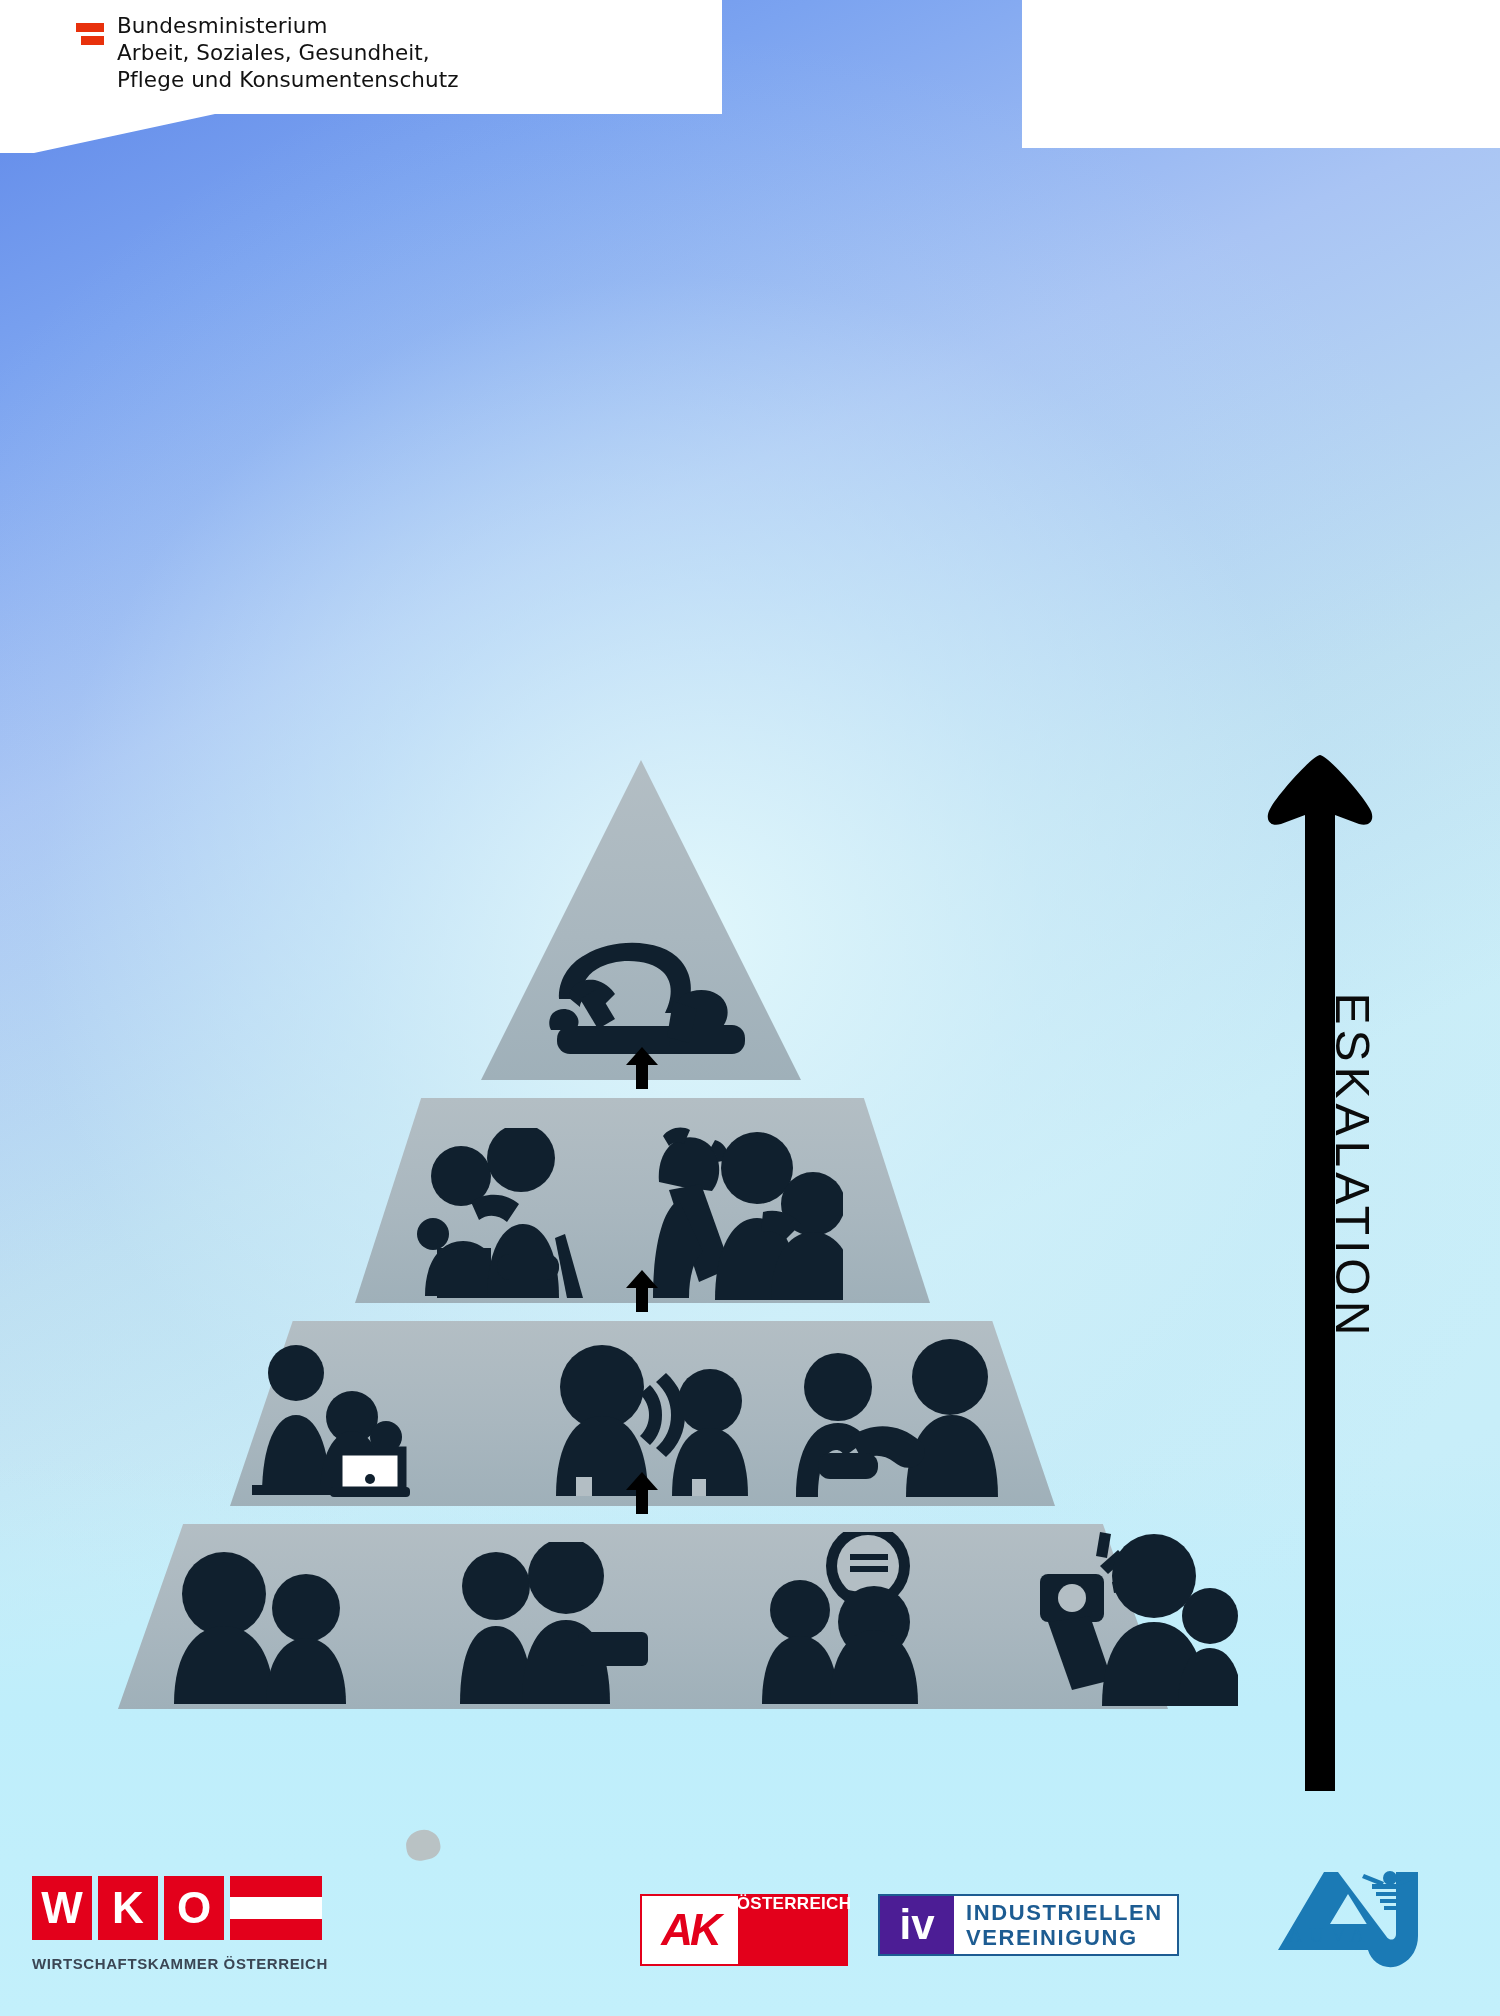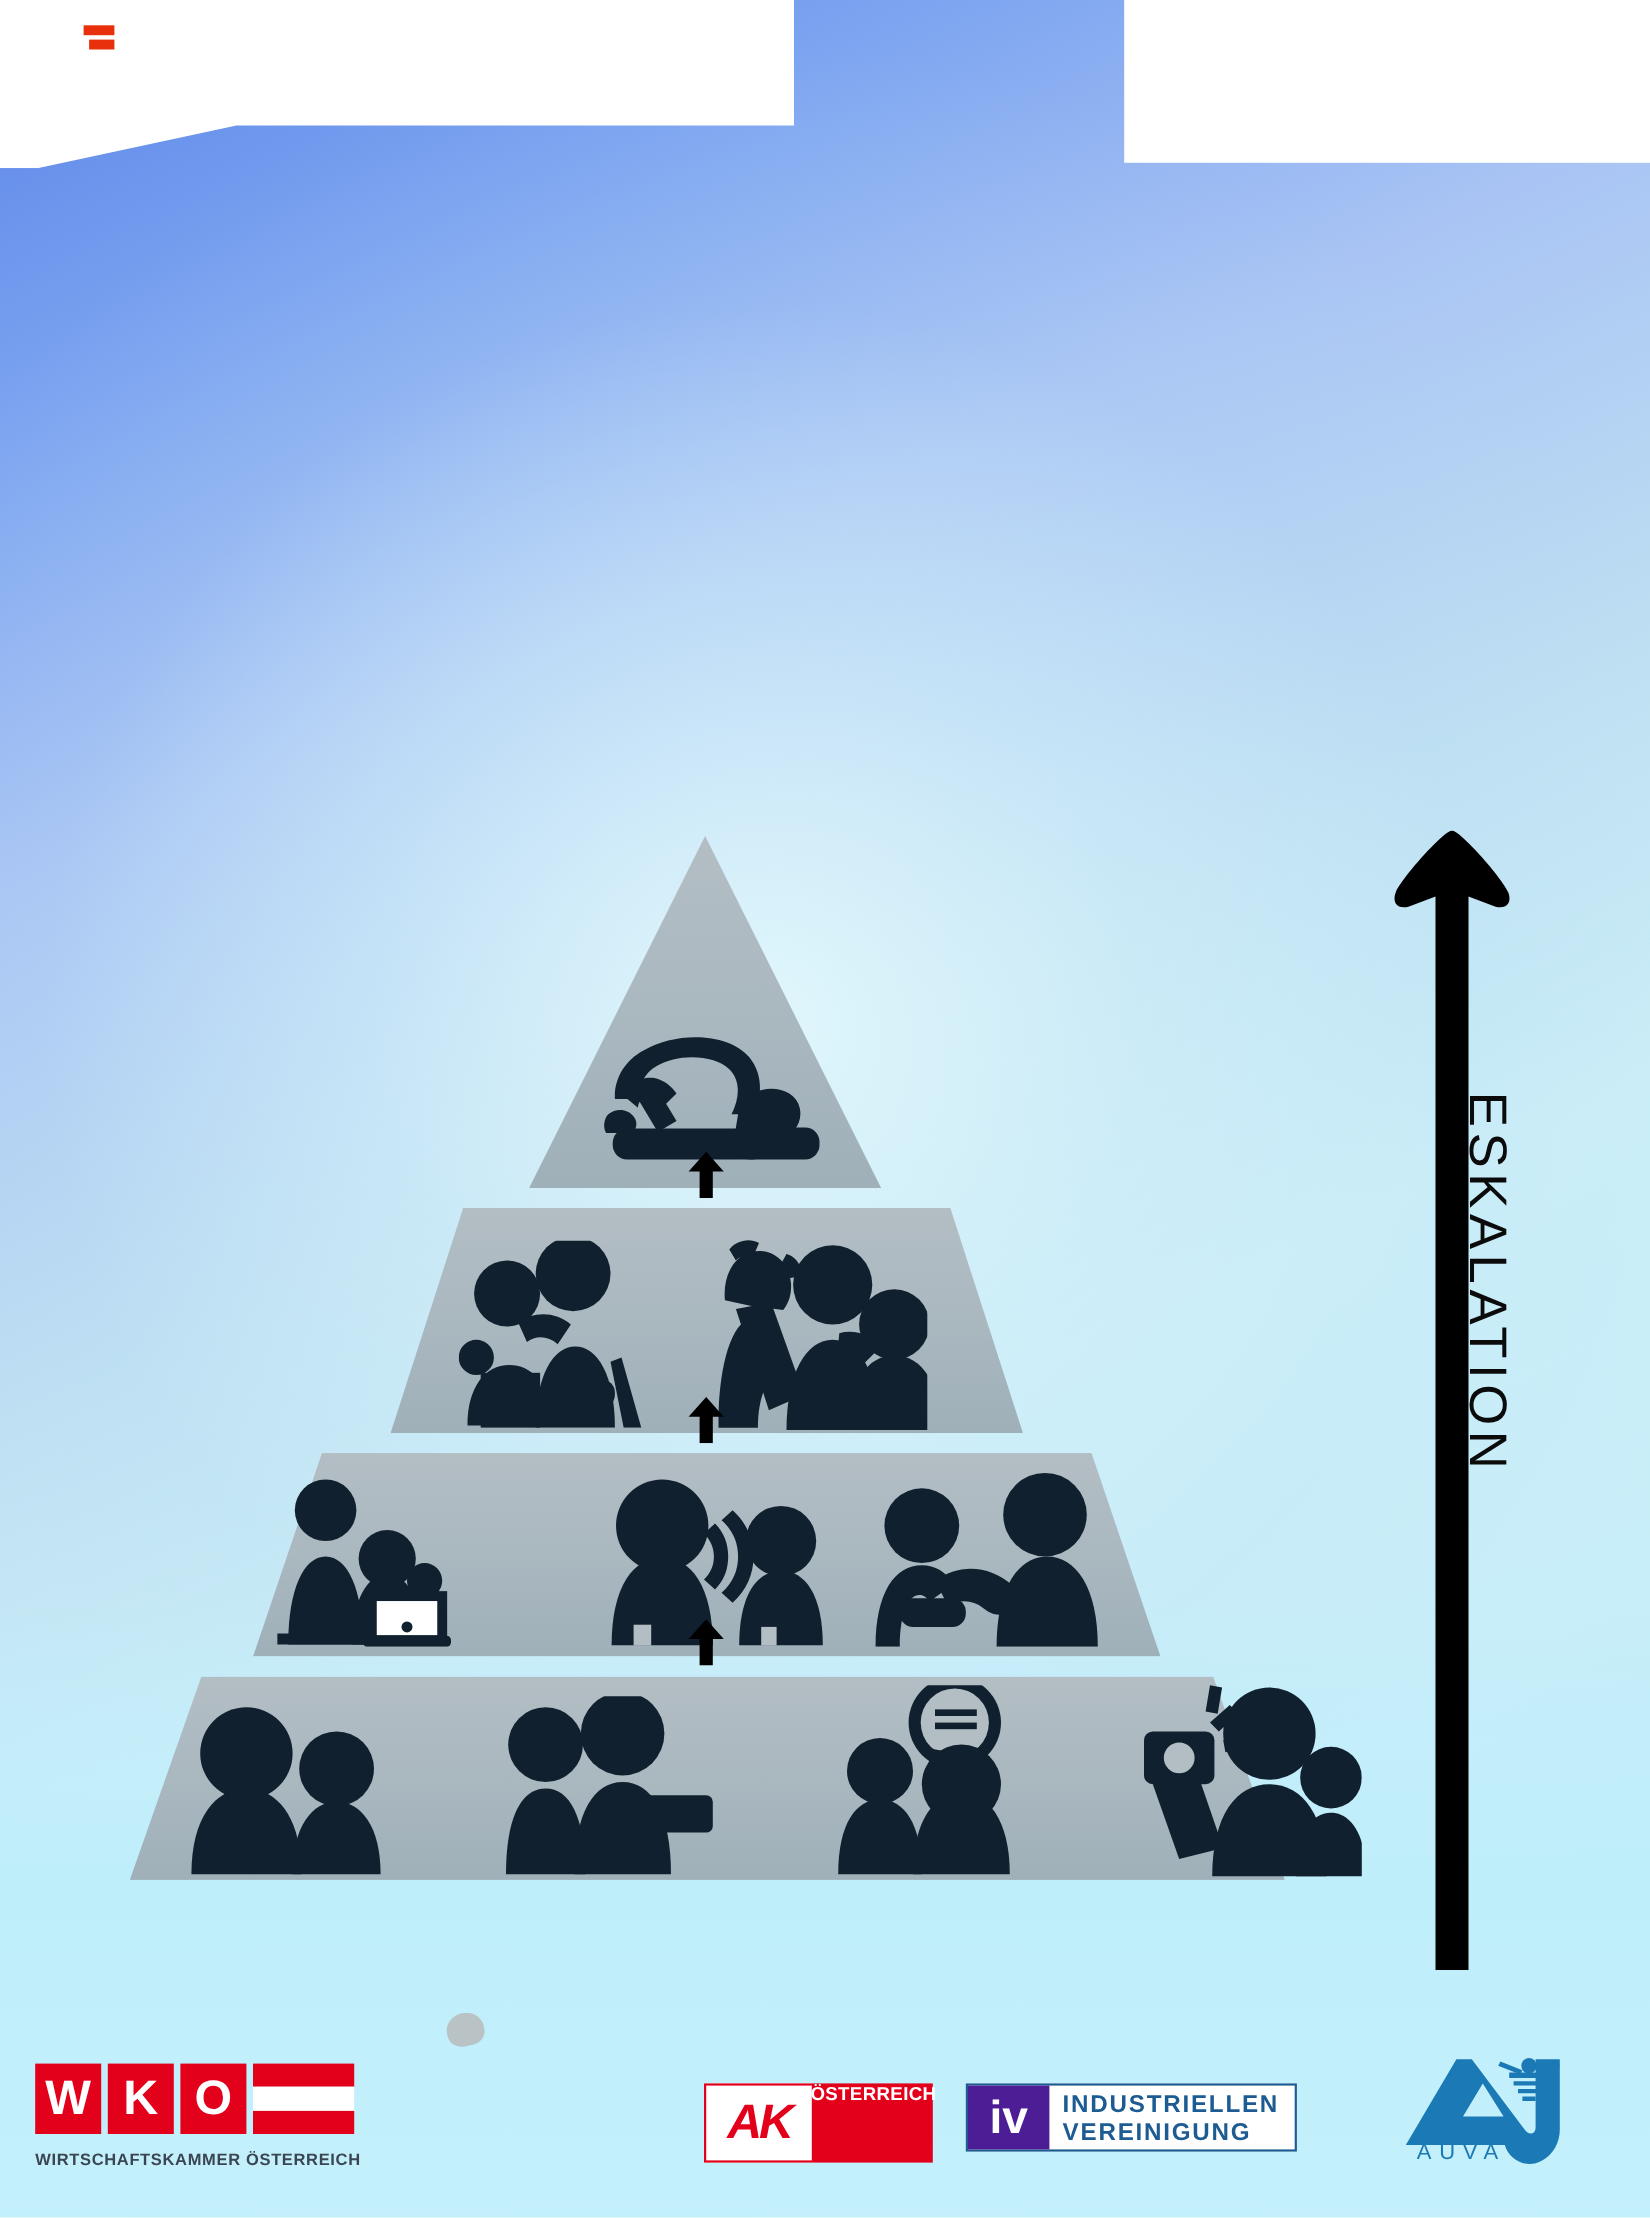--- a/index.html
+++ b/index.html
@@ -162,38 +162,43 @@
   .iv-mark{width:74px;background:#4c1d95;display:flex;align-items:center;justify-content:center;}
   .iv-mark span{color:#ffffff;font-size:42px;font-weight:bold;line-height:42px;
     font-family:"Liberation Sans", sans-serif;}
   .iv-txt{padding:3px 14px 3px 12px;display:flex;flex-direction:column;justify-content:center;}
   .iv-txt span{color:#1d5c92;font-size:22px;font-weight:bold;line-height:25px;letter-spacing:1.6px;
     font-family:"Liberation Sans", sans-serif;}
 
   
   .auva{left:1272px;bottom:22px;width:180px;height:110px;position:absolute;}
   .auva svg{position:absolute;left:0;top:0;}
-  .auva-cap{position:absolute;left:16px;top:82px;font-size:20px;letter-spacing:7px;
-    color:#1b7ab5;font-family:Liberation Sans, sans-serif;}
+  .auva-cap{position:absolute;left:16px;top:60px;font-size:20px;letter-spacing:7px;
+    color:#1b7ab5;font-family:Liberation Serif, serif;}
 </style>
 </head>
 <body>
 
 <div class="poster">
 
   <div class="bg-glow"></div>
   <div class="bg-bottom"></div>
 
   <div class="white-left"></div>
   <div class="white-right"></div>
 
   <div class="ministry">
     <div class="flag">
       <span class="b1"></span>
         <span class="b2"></span>
+    </div>
+    <div class="ministry-lines">
+      <div>Bundesministerium</div>
+      <div>Arbeit, Soziales, Gesundheit,</div>
+      <div>Pflege und Konsumentenschutz</div>
     </div>
   </div>
 
 
   <div class="pyramid">
 
     <div class="tier tier1">
       <div class="shape"></div>
       <div class="icons">
         <svg class="pic" style="left:52px;top:175px;" width="220" height="125" viewBox="0 0 220 125">

